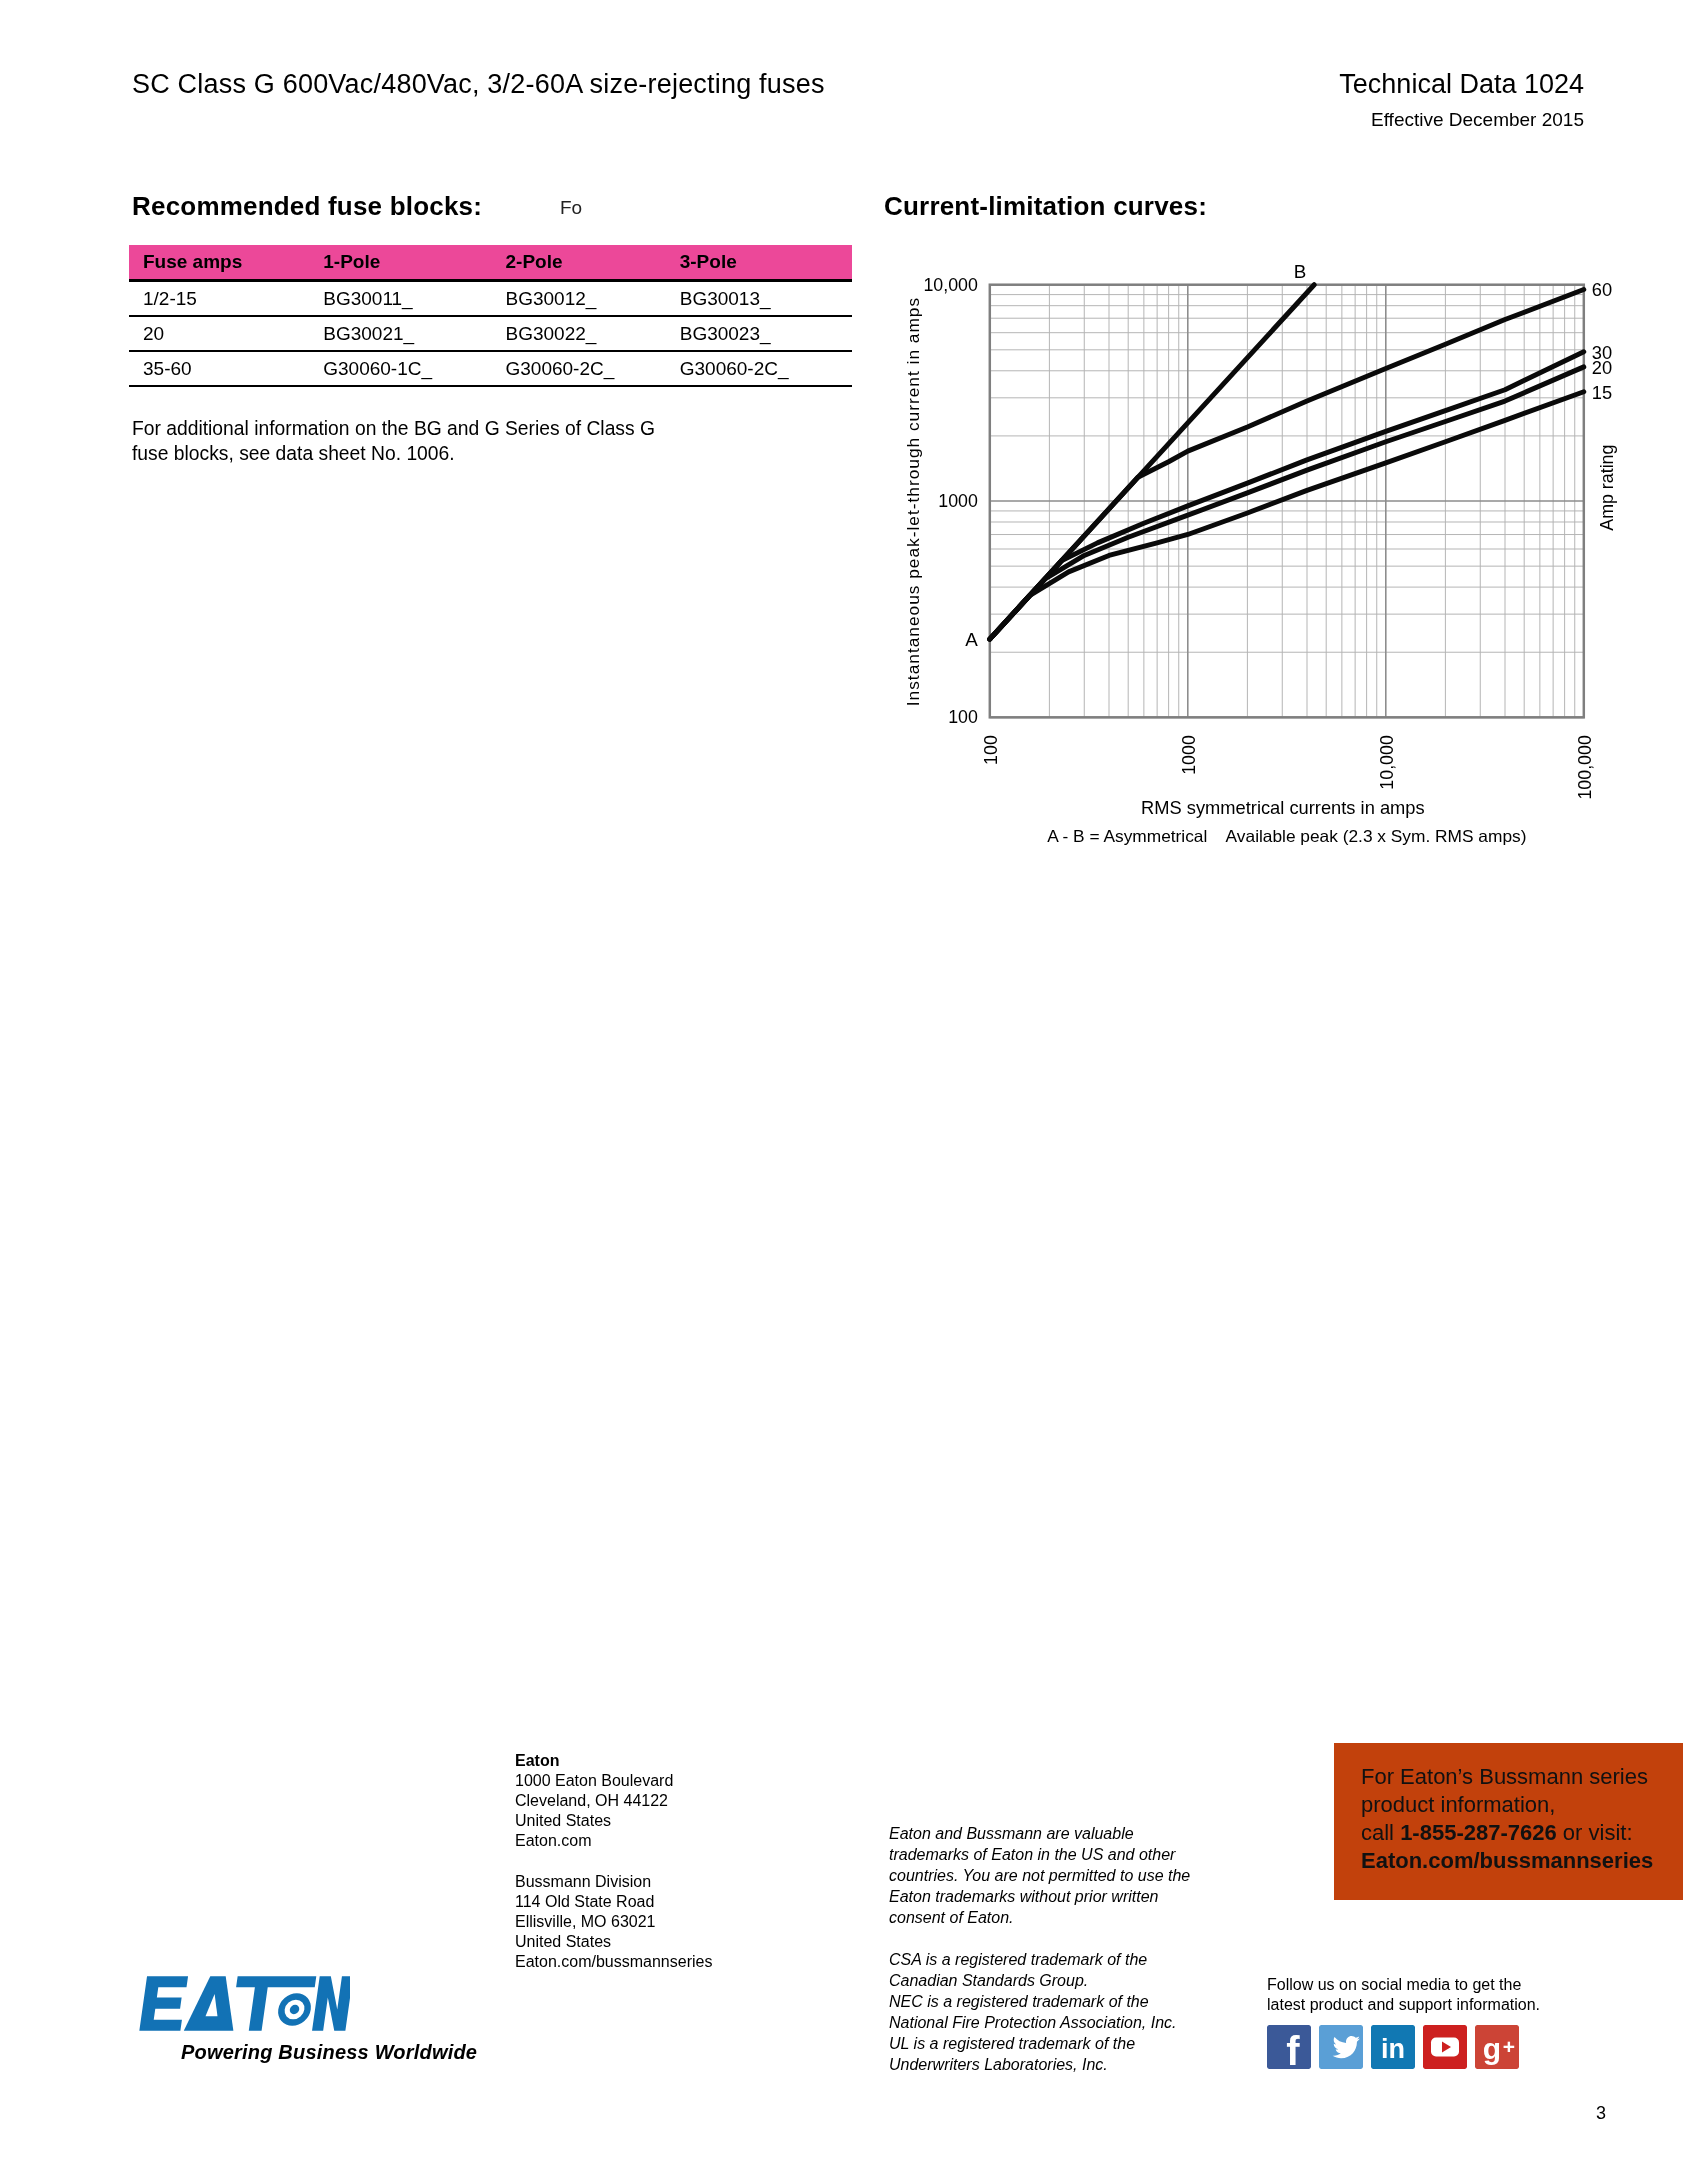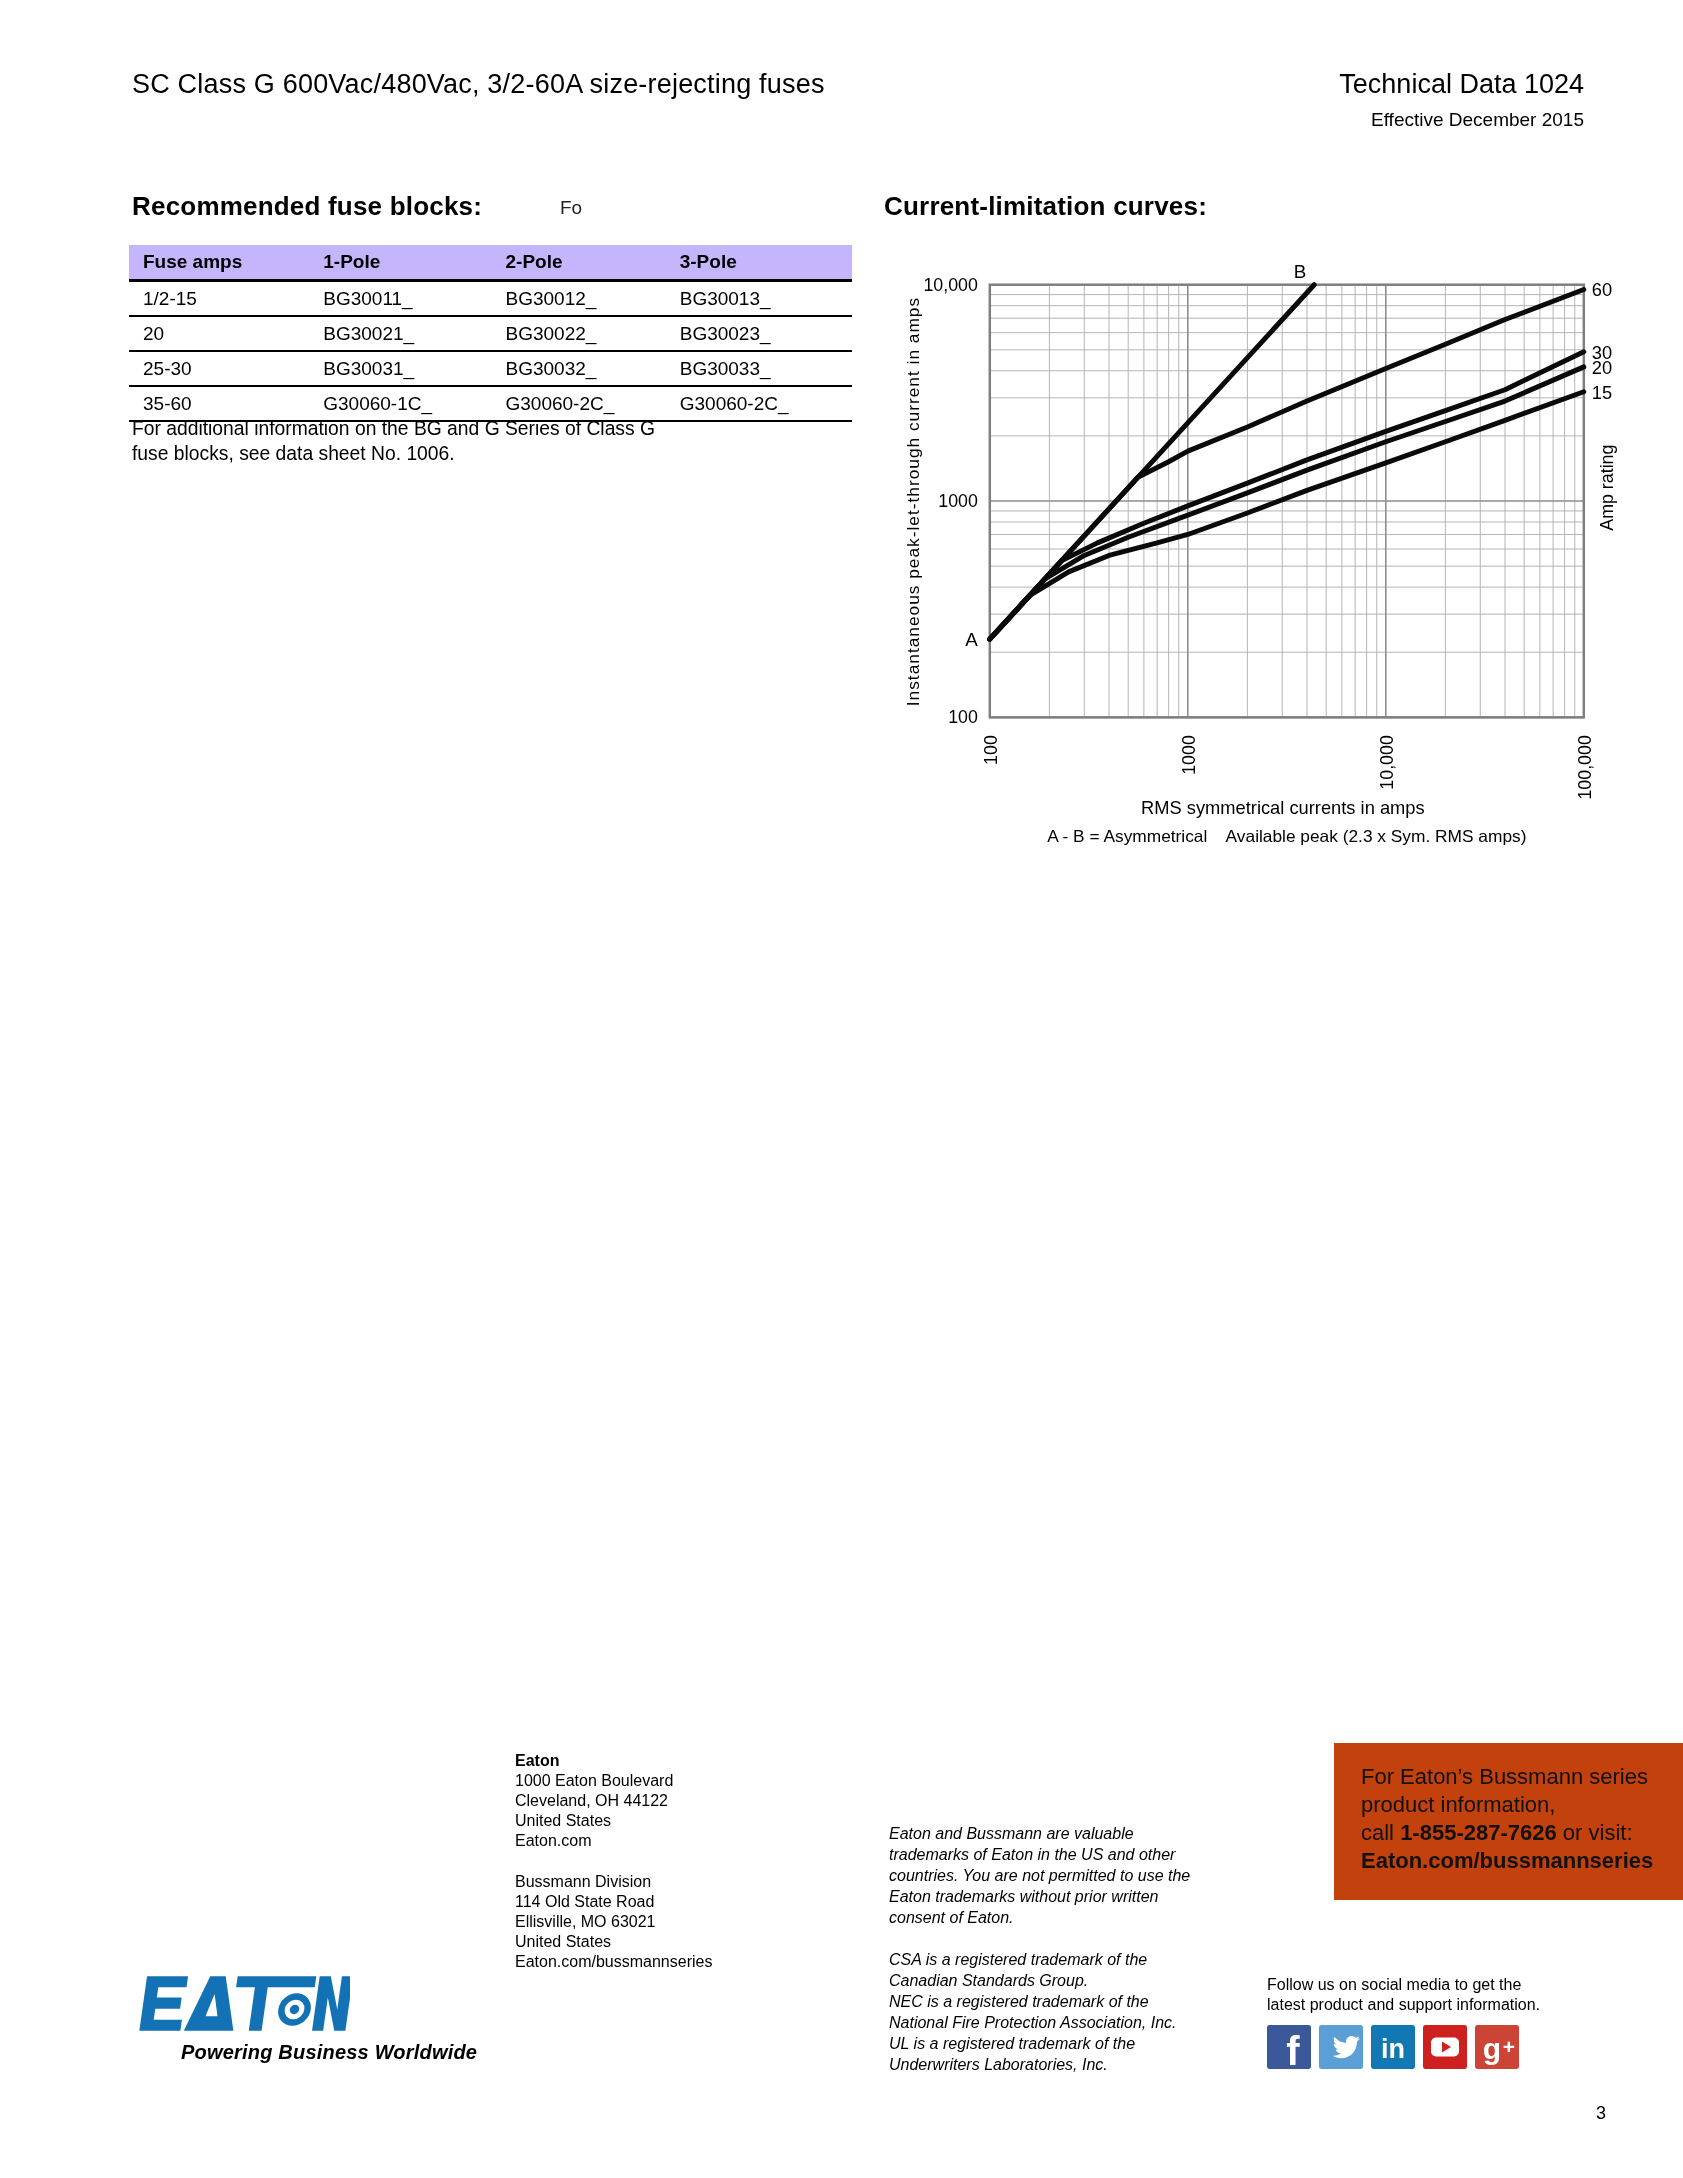--- a/index.html
+++ b/index.html
@@ -19,21 +19,21 @@
   .stray{left:560px;top:197px;font-size:19px;color:#222;}
 
   
   .fuse-wrap{left:129px;top:245px;width:723px;}
   table.fuse{border-collapse:collapse;width:723px;table-layout:fixed;font-size:19px;}
   table.fuse col:nth-child(1){width:180px;}
   table.fuse col:nth-child(2){width:182px;}
   table.fuse col:nth-child(3){width:174px;}
   table.fuse col:nth-child(4){width:186px;}
   table.fuse th{
-    background:#c4b5fd;text-align:left;font-weight:bold;height:34px;
+    background:#ec4899;text-align:left;font-weight:bold;height:34px;
     padding:0 0 0 14px;border-bottom:3px solid #000;
   }
   table.fuse td{
     height:33px;padding:0 0 0 14px;border-bottom:2px solid #000;
   }
   .fuse-note{left:132px;top:416px;width:733px;font-size:19.3px;line-height:25px;}
 
   
   .chart-title{left:884px;top:191px;}
   .fuse-title{left:132px;top:191px;}
@@ -86,26 +86,20 @@
           <td>1/2-15</td>
           <td>BG30011_</td>
           <td>BG30012_</td>
           <td>BG30013_</td>
         </tr>
         <tr>
           <td>20</td>
           <td>BG30021_</td>
           <td>BG30022_</td>
           <td>BG30023_</td>
-        </tr>
-        <tr>
-          <td>25-30</td>
-          <td>BG30031_</td>
-          <td>BG30032_</td>
-          <td>BG30033_</td>
         </tr>
         <tr>
           <td>35-60</td>
           <td>G30060-1C_</td>
           <td>G30060-2C_</td>
           <td>G30060-2C_</td>
         </tr>
       </tbody>
   </table>
 </div>

